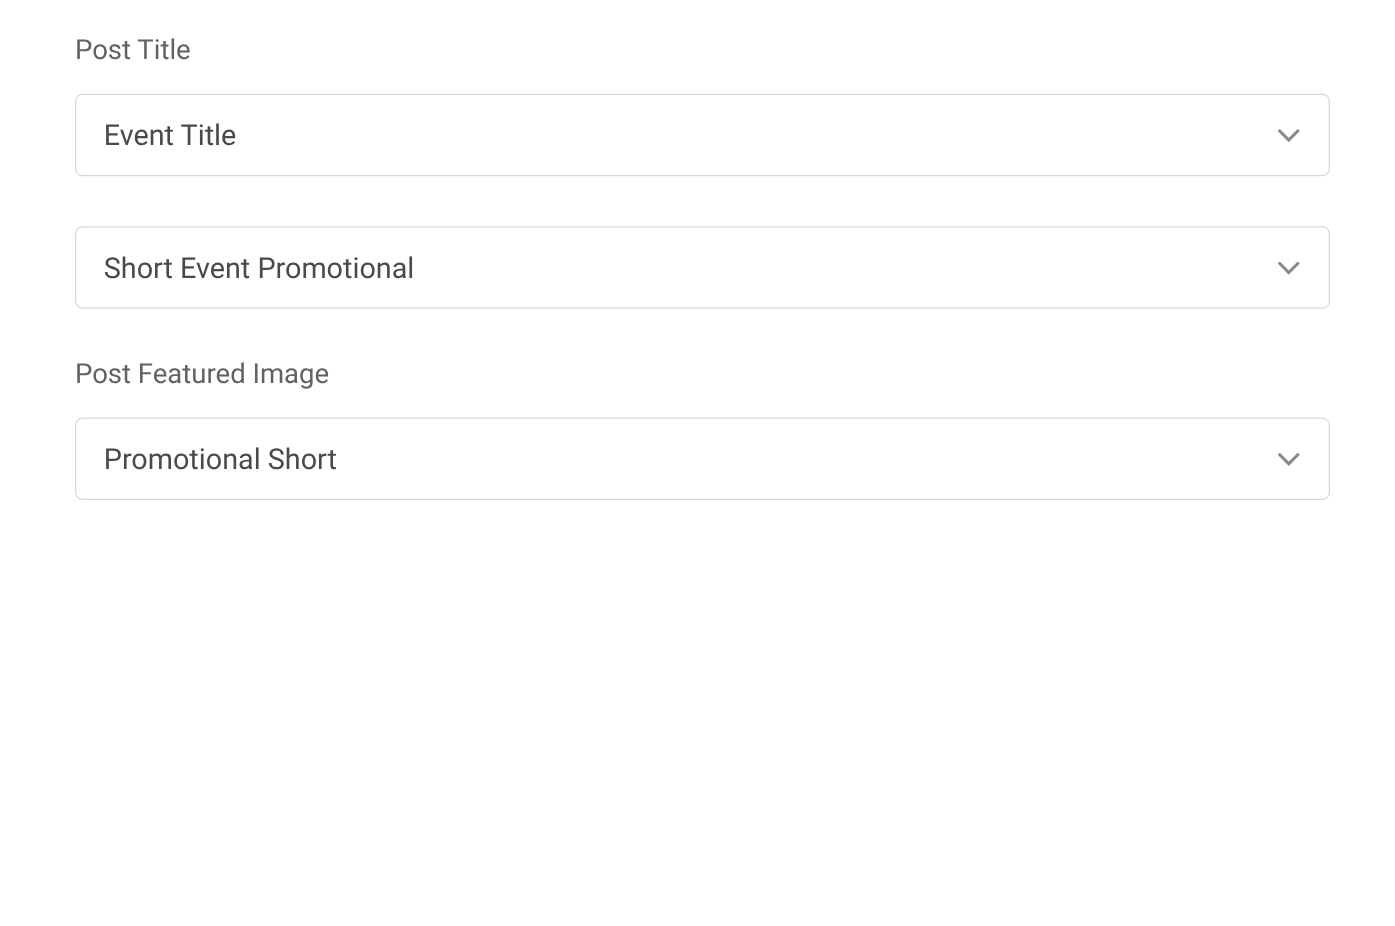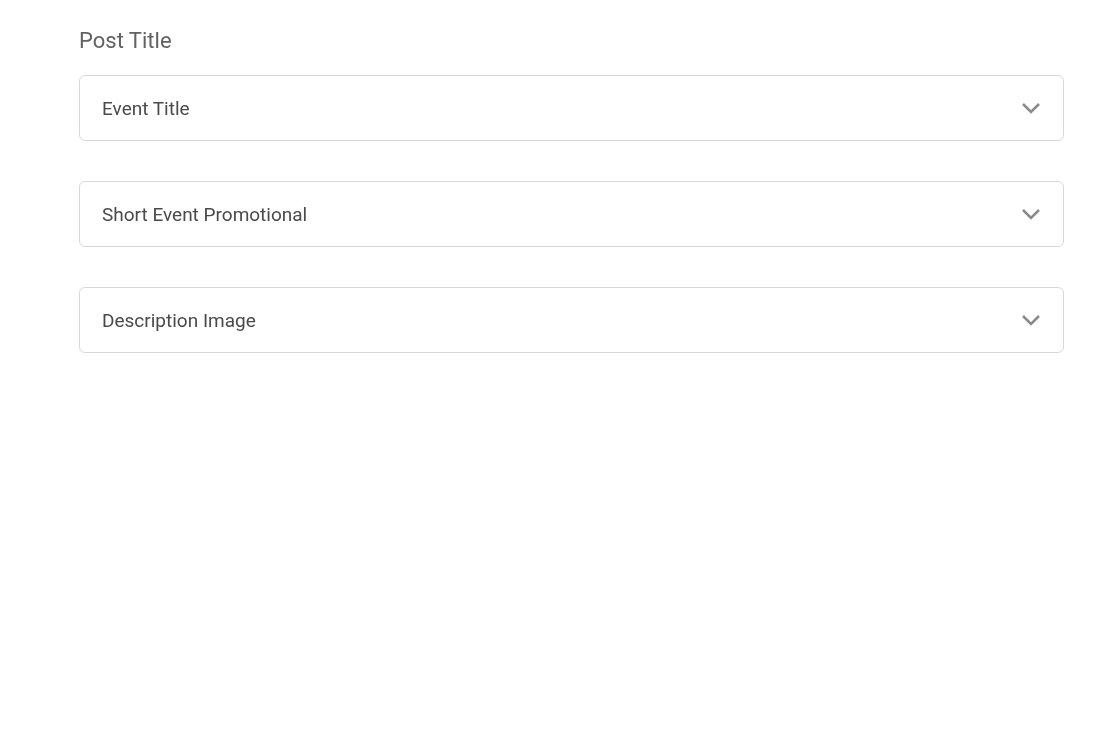--- a/index.html
+++ b/index.html
@@ -10,21 +10,21 @@
     body {
       font-family: -apple-system, BlinkMacSystemFont, "Segoe UI", Roboto, "Helvetica Neue", Arial, sans-serif;
       background: #ffffff;
       width: 1116px;
       height: 741px;
       padding: 0;
     }
     .container {
       background: #ffffff;
       border-radius: 12px;
-      padding: 28px 52px 40px 79px;
+      padding: 28px 52px 40px 60px;
       width: 100%;
       height: 100%;
     }
     .field-group {
       margin-bottom: 40px;
     }
     .field-label {
       font-size: 22px;
       color: #626262;
       font-weight: 400;
@@ -37,21 +37,21 @@
       border-radius: 6px;
       background: #ffffff;
       padding: 18px 22px;
       display: flex;
       align-items: center;
       justify-content: space-between;
       cursor: pointer;
       height: 66px;
     }
     .select-value {
-      font-size: 19px;
+      font-size: 23px;
       color: #4a4a4a;
       font-weight: 400;
     }
     .chevron {
       width: 20px;
       height: 20px;
       display: flex;
       align-items: center;
       justify-content: center;
     }
@@ -86,22 +86,23 @@
       <span class="select-value">Short Event Promotional</span>
       <span class="chevron">
         <svg viewBox="0 0 18 10">
             <polyline points="1,1 9,9 17,1"></polyline>
           </svg>
       </span>
     </div>
   </div>
 
   <div class="field-group">
+    <label class="field-label">Post Featured Image</label>
     <div class="select-box">
-      <span class="select-value">Description Image</span>
+      <span class="select-value">Promotional Short</span>
       <span class="chevron">
         <svg viewBox="0 0 18 10">
             <polyline points="1,1 9,9 17,1"></polyline>
           </svg>
       </span>
     </div>
   </div>
 
 </div>
 

